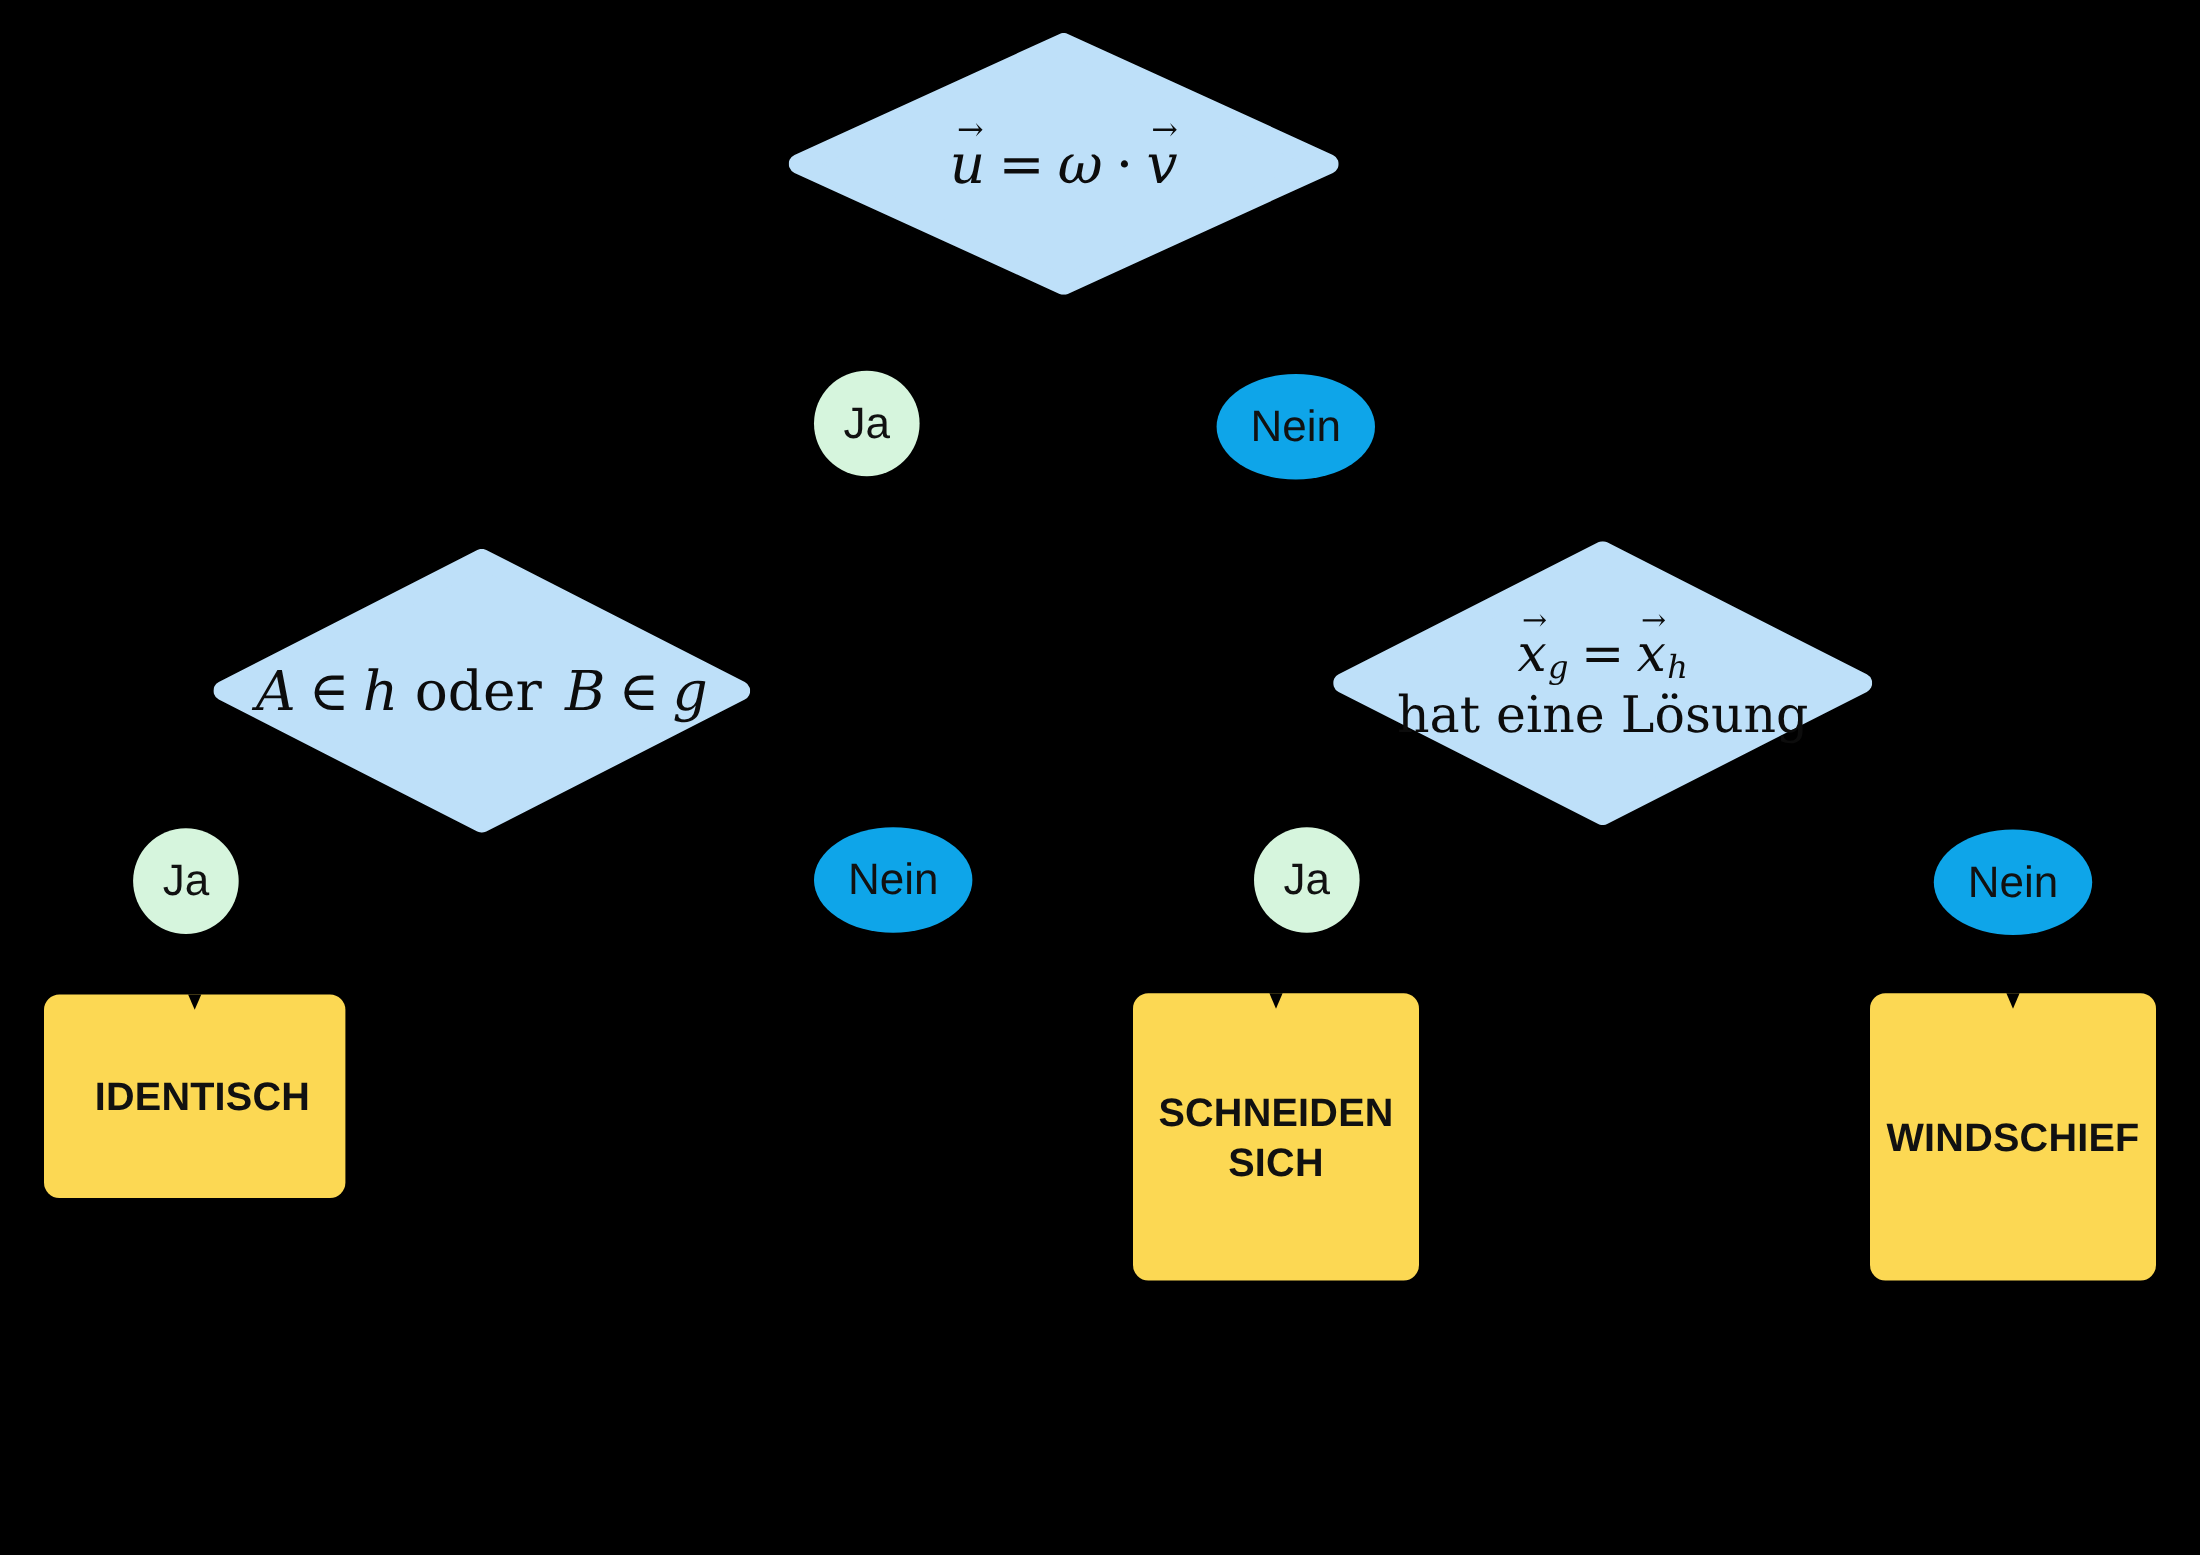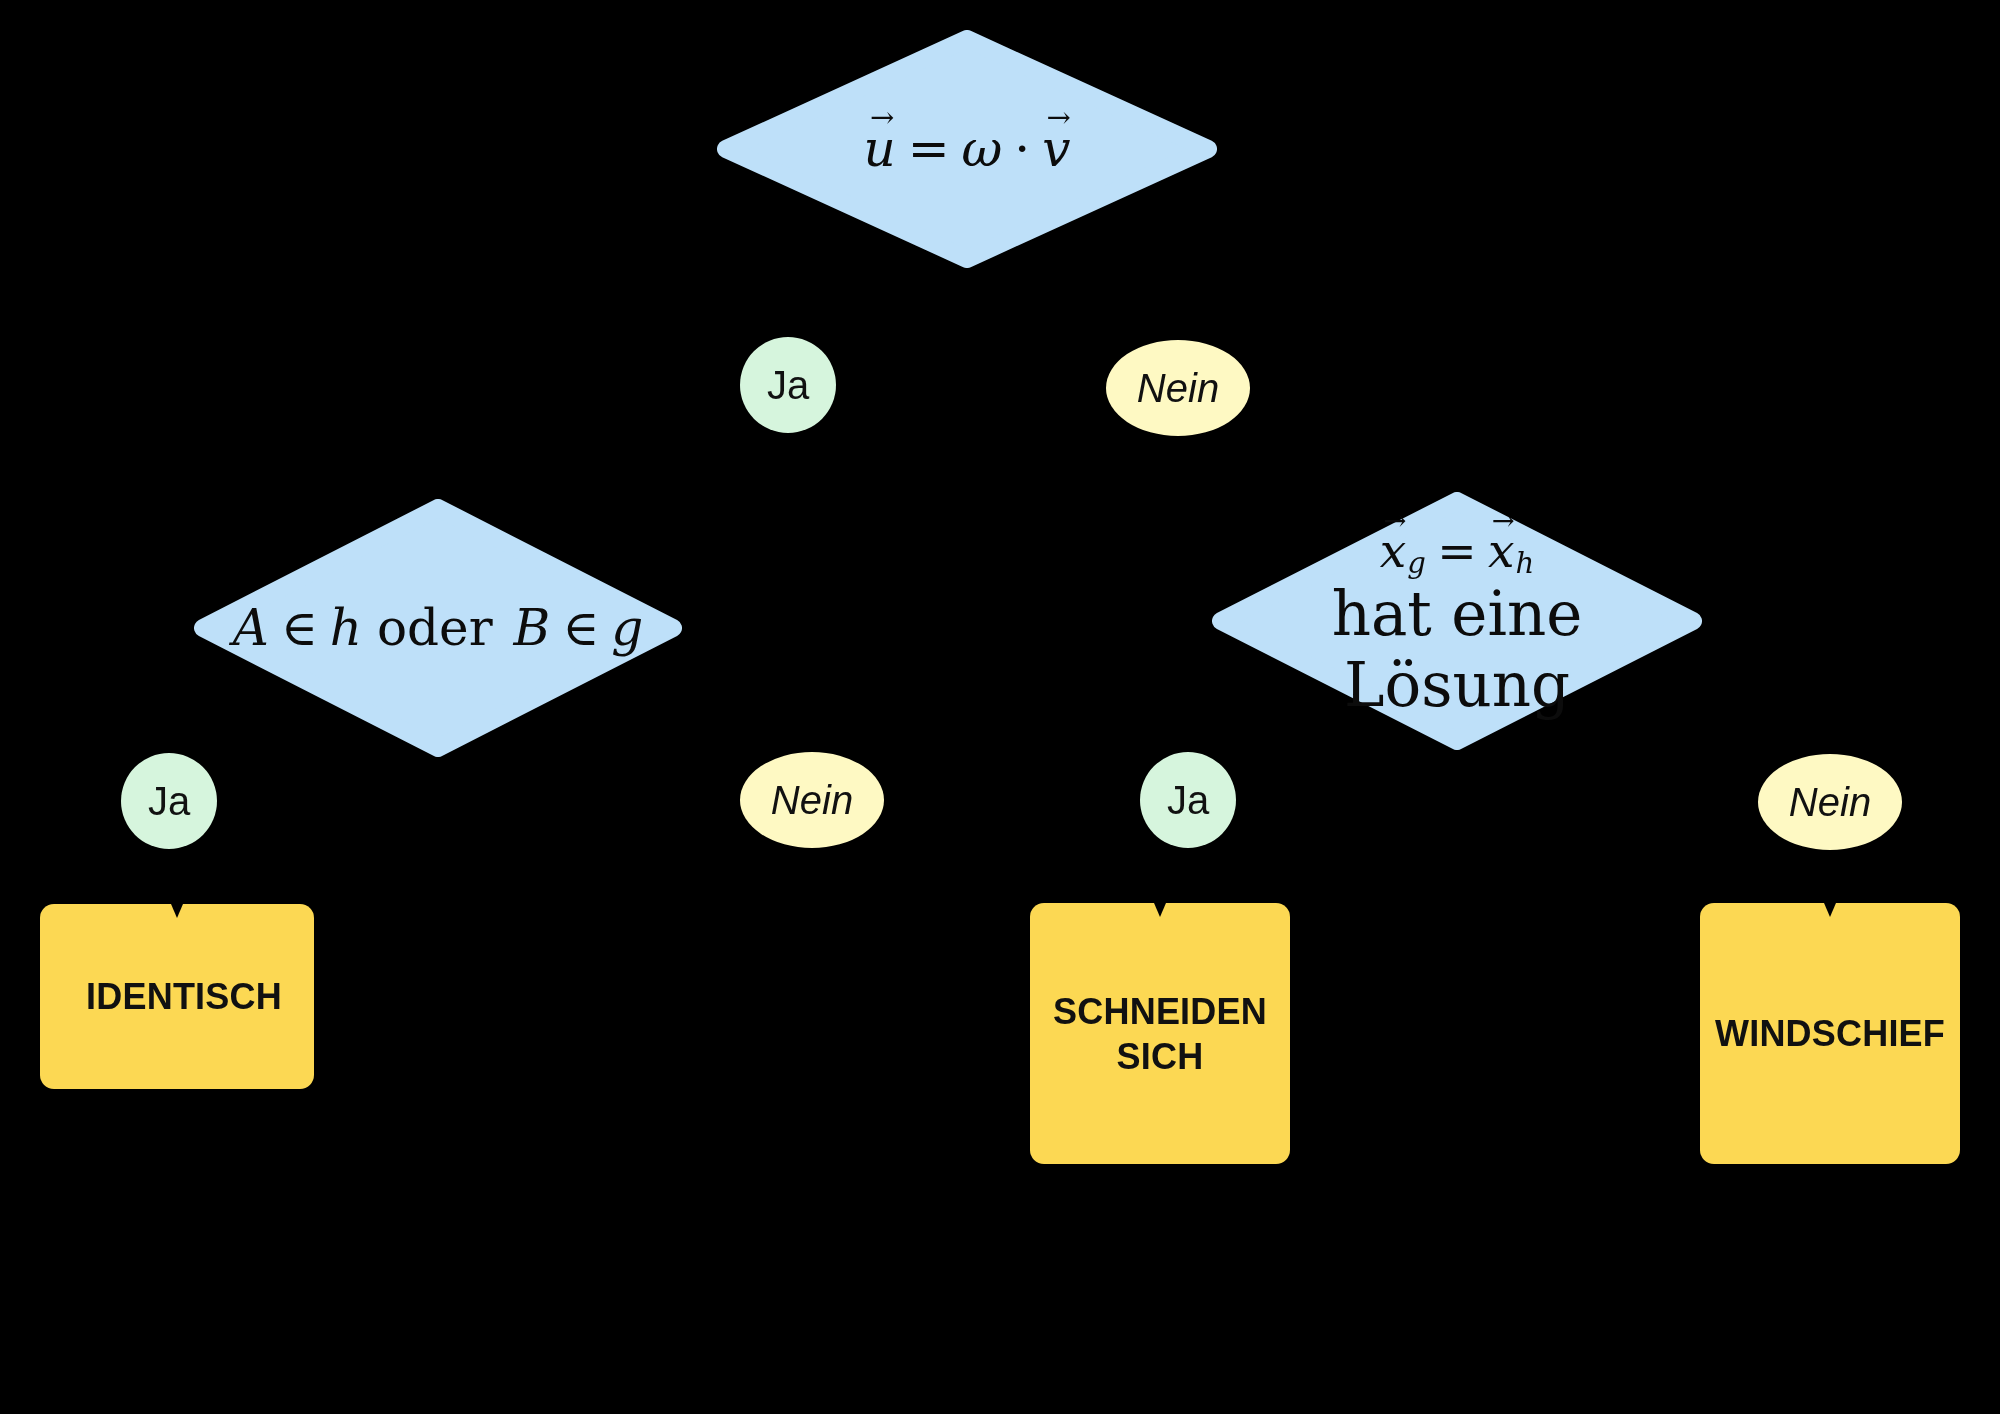--- a/index.html
+++ b/index.html
@@ -18,30 +18,30 @@
   .math{font-size:50px;white-space:nowrap;}
   .mi{font-style:italic;}
   .mo{font-style:normal;margin:0 0.24em;font-family:"DejaVu Serif","DejaVu Sans",serif;}
   .mtext{font-style:normal;}
   .vec{position:relative;display:inline-block;font-style:italic;}
   .vec .arrow{
     position:absolute;left:58%;top:-0.58em;transform:translateX(-50%);
     font-size:0.58em;font-style:normal;line-height:1;
   }
   .msub{font-size:0.62em;font-style:italic;position:relative;top:0.22em;margin-left:0.04em;}
-  .mline2{font-size:61px;font-style:normal;}
+  .mline2{font-size:46px;font-style:normal;}
   .gap-l{margin-left:0.30em;}
   .gap-r{margin-right:0.42em;}
   
   .pill{
     position:absolute;display:flex;align-items:center;justify-content:center;
     font-size:40px;color:#111;border-radius:50%;
   }
   .yes{background:#d6f5dd;}
-  .no{background:#fef9c3;font-style:italic;}
+  .no{background:#0ea5e9;}
   
   .result{
     position:absolute;width:260px;height:261px;top:903px;background:#fcd853;
     border-radius:14px;display:flex;align-items:center;justify-content:center;
     flex-direction:column;text-align:center;
   }
   .result .rlabel{
     font-weight:bold;font-size:36px;letter-spacing:0.2px;color:#111;line-height:1.25;
   }
   .stub{

